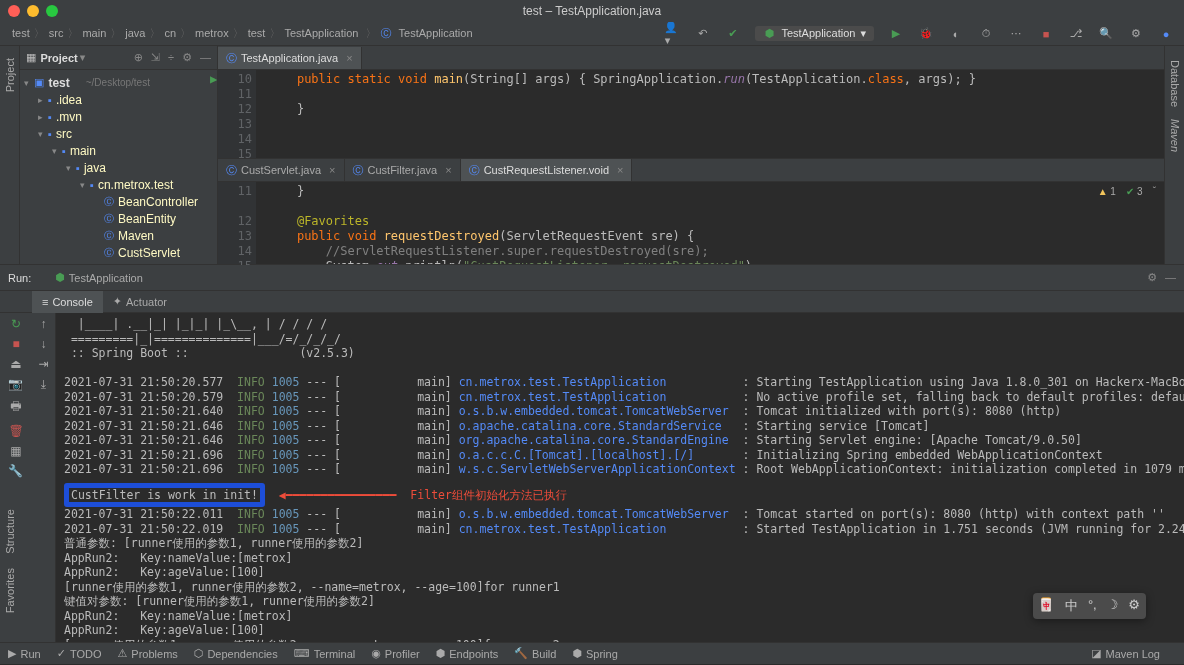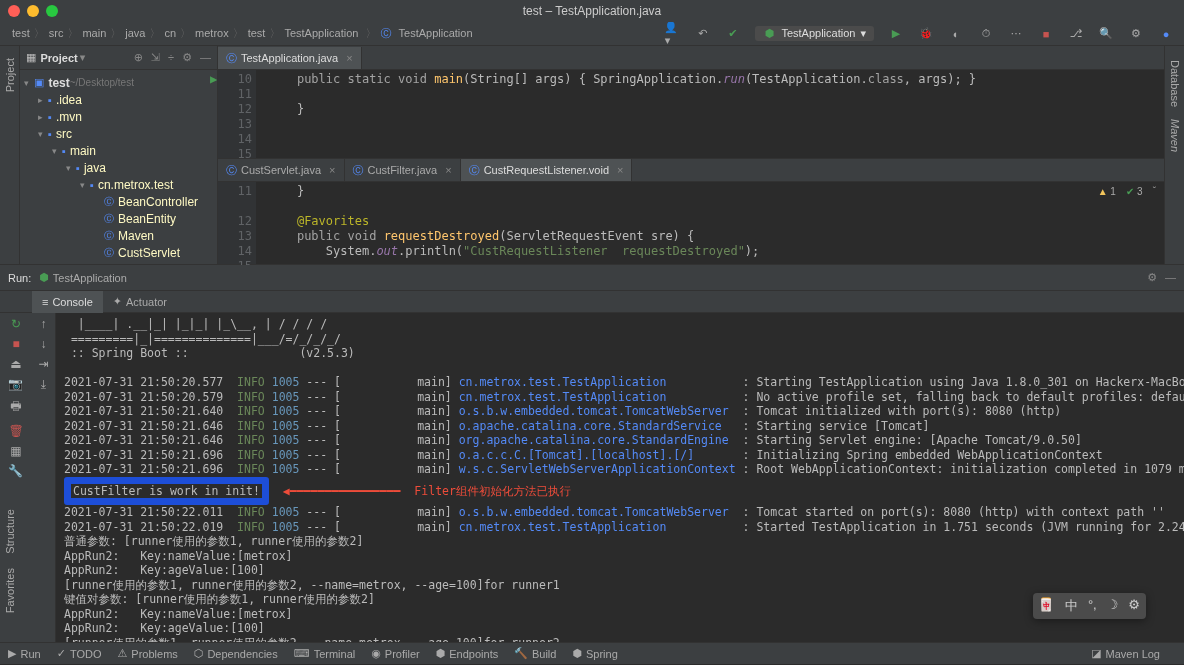--- a/index.html
+++ b/index.html
@@ -24,58 +24,58 @@
 .sidebar-header { height: 24px; display: flex; align-items: center; padding: 0 6px; border-bottom: 1px solid #323232; font-size: 11px; }
 .sidebar-header .title { color: #ddd; font-weight: bold; margin-left: 4px; }
 .sidebar-header .icons { margin-left: auto; display: flex; gap: 8px; color: #888; }
 .tree { flex: 1; overflow: auto; padding: 4px 0; font-size: 12px; }
 .tree-node { display: flex; align-items: center; height: 17px; padding-left: 4px; white-space: nowrap; }
 .tree-node .arrow { width: 10px; color: #888; font-size: 9px; }
 .tree-node .folder { color: #548af7; margin-right: 4px; font-size: 11px; }
 .tree-node .class { color: #548af7; margin-right: 4px; font-size: 10px; }
 .tree-node .label { color: #fef9c3; }
 .tree-node .label.bold { font-weight: bold; color: #ddd; }
-.tree-node .path { color: #777; font-size: 10px; margin-left: 0; }
+.tree-node .path { color: #777; font-size: 10px; margin-left: 16px; }
 .editor-area { flex: 1; background: #2b2b2b; display: flex; flex-direction: column; }
 .tabs { height: 24px; background: #3c3f41; display: flex; align-items: flex-end; border-bottom: 1px solid #323232; }
 .tab { height: 22px; padding: 0 8px; display: flex; align-items: center; gap: 4px; font-size: 11px; color: #aaa; border-right: 1px solid #323232; }
 .tab.active { background: #4e5254; color: #ddd; }
 .tab .close { color: #888; margin-left: 4px; }
 .tab .icon { color: #548af7; }
 .editor { flex: 1; display: flex; min-height: 0; font-family: "Menlo", "Consolas", monospace; font-size: 12px; }
 .gutter { width: 38px; background: #313335; text-align: right; padding: 2px 4px 2px 0; color: #606366; line-height: 15px; }
 .code { flex: 1; padding: 2px 0 2px 12px; line-height: 15px; white-space: pre; overflow: hidden; }
-.kw { color: #a3a3a3; }
+.kw { color: #f97316; }
 .str { color: #6a8759; }
 .fn { color: #ffc66d; }
 .cmt { color: #808080; }
 .ann { color: #bbb529; }
 .fld { color: #9876aa; font-style: italic; }
 .tabs2 { height: 24px; background: #3c3f41; display: flex; align-items: flex-end; border-top: 1px solid #323232; border-bottom: 1px solid #323232; }
 .ed2-warn { position: absolute; right: 8px; top: 4px; font-size: 10px; color: #aaa; display: flex; gap: 10px; align-items: center; }
 .warn-ic { color: #f2c55c; }
 .ok-ic { color: #499c54; }
 .rightbar { width: 20px; background: #3c3f41; border-left: 1px solid #323232; display: flex; flex-direction: column; align-items: center; padding-top: 8px; }
 .rightbar-text { writing-mode: vertical-lr; font-size: 11px; color: #aaa; margin: 6px 0; }
 .run-panel { height: 378px; background: #2b2b2b; display: flex; flex-direction: column; border-top: 1px solid #323232; }
 .run-header { height: 26px; background: #3c3f41; display: flex; align-items: center; padding: 0 8px; font-size: 11px; border-bottom: 1px solid #323232; }
-.run-header .lbl { color: #ddd; margin-right: 4px; }
+.run-header .lbl { color: #ddd; margin-right: 20px; }
 .run-header .app { color: #aaa; }
 .run-header .icons { margin-left: auto; display: flex; gap: 8px; color: #888; }
 .run-tabs { height: 22px; background: #3c3f41; display: flex; align-items: center; padding-left: 32px; font-size: 11px; border-bottom: 1px solid #323232; }
 .run-tab { padding: 0 10px; height: 22px; display: flex; align-items: center; gap: 4px; color: #aaa; }
 .run-tab.active { background: #4e5254; color: #ddd; }
 .run-body { flex: 1; display: flex; min-height: 0; }
 .run-left { width: 32px; background: #3c3f41; display: flex; flex-direction: column; align-items: center; padding-top: 4px; gap: 6px; color: #aaa; }
 .run-left2 { width: 24px; background: #3c3f41; display: flex; flex-direction: column; align-items: center; padding-top: 4px; gap: 6px; color: #aaa; border-right: 1px solid #323232; }
 .console { flex: 1; overflow: auto; padding: 4px 8px; font-family: "Menlo", "Consolas", monospace; font-size: 11.5px; line-height: 14.5px; white-space: pre; color: #bbb; }
 .console .info { color: #6a8759; }
 .console .pid { color: #6897bb; }
 .console .logger { color: #548af7; }
-.highlight-box { border: 7px solid #1d4ed8; border-radius: 3px; padding: 0 2px; display: inline-block; }
+.highlight-box { border: 5px solid #1d4ed8; border-radius: 3px; padding: 0 2px; display: inline-block; margin-top: 6px; }
 .annotation-text { color: #ed4c3a; }
 .arrow-annotation { color: #ed4c3a; }
 .bottom-bar { height: 22px; background: #3c3f41; display: flex; align-items: center; padding: 0 8px; font-size: 11px; border-top: 1px solid #323232; }
 .bottom-bar .btn { display: flex; align-items: center; gap: 4px; margin-right: 16px; color: #aaa; }
 .bottom-bar .right { margin-left: auto; display: flex; gap: 12px; }
 .status-bar { height: 20px; background: #3c3f41; display: flex; align-items: center; padding: 0 8px; font-size: 10px; color: #aaa; border-top: 1px solid #2b2b2b; }
 .float-toolbar { position: absolute; right: 38px; bottom: 46px; background: #4b4b4b; border-radius: 4px; padding: 4px 6px; display: flex; gap: 10px; box-shadow: 0 2px 8px rgba(0,0,0,.4); }
 .float-toolbar span { color: #ccc; font-size: 13px; }
 </style>
 </head>
@@ -246,20 +246,21 @@
           <div>12</div>
           <div>13</div>
           <div>14</div>
           <div>15</div>
           <div>16</div>
         </div>
       <div class="code" id="code-bot">    }
 
     <span class="ann">@Favorites</span>
     <span class="kw">public void</span> <span class="fn">requestDestroyed</span>(ServletRequestEvent sre) {
+        <span class="cmt">//ServletRequestListener.super.requestDestroyed(sre);</span>
         System.<span class="fld">out</span>.println(<span class="str">"CustRequestListener  requestDestroyed"</span>);</div>
     </div>
   </div>
   <div class="rightbar">
     <span class="rightbar-text">Database</span>
     <span class="rightbar-text" style="font-style:italic">Maven</span>
   </div>
 </div>
 
 <div class="run-panel">

